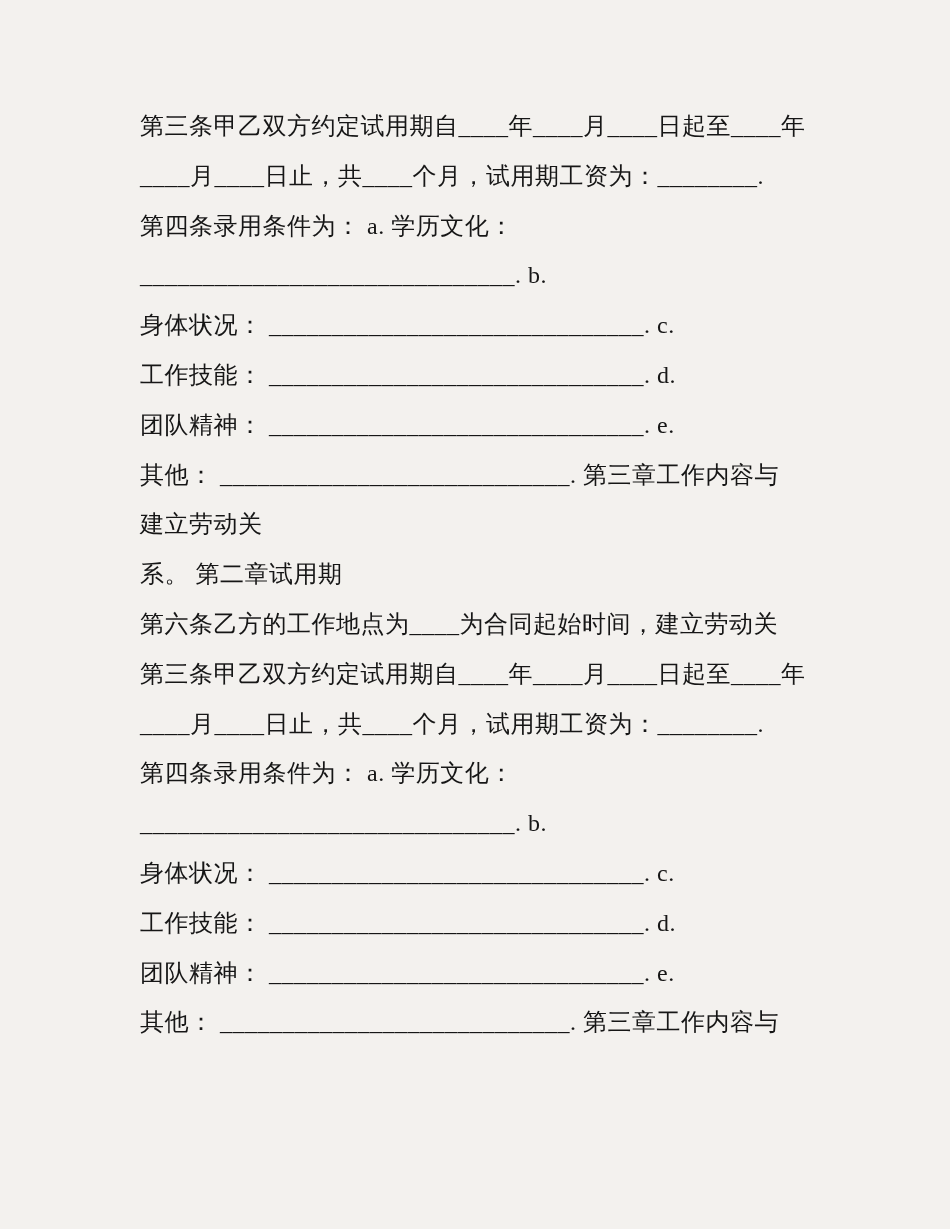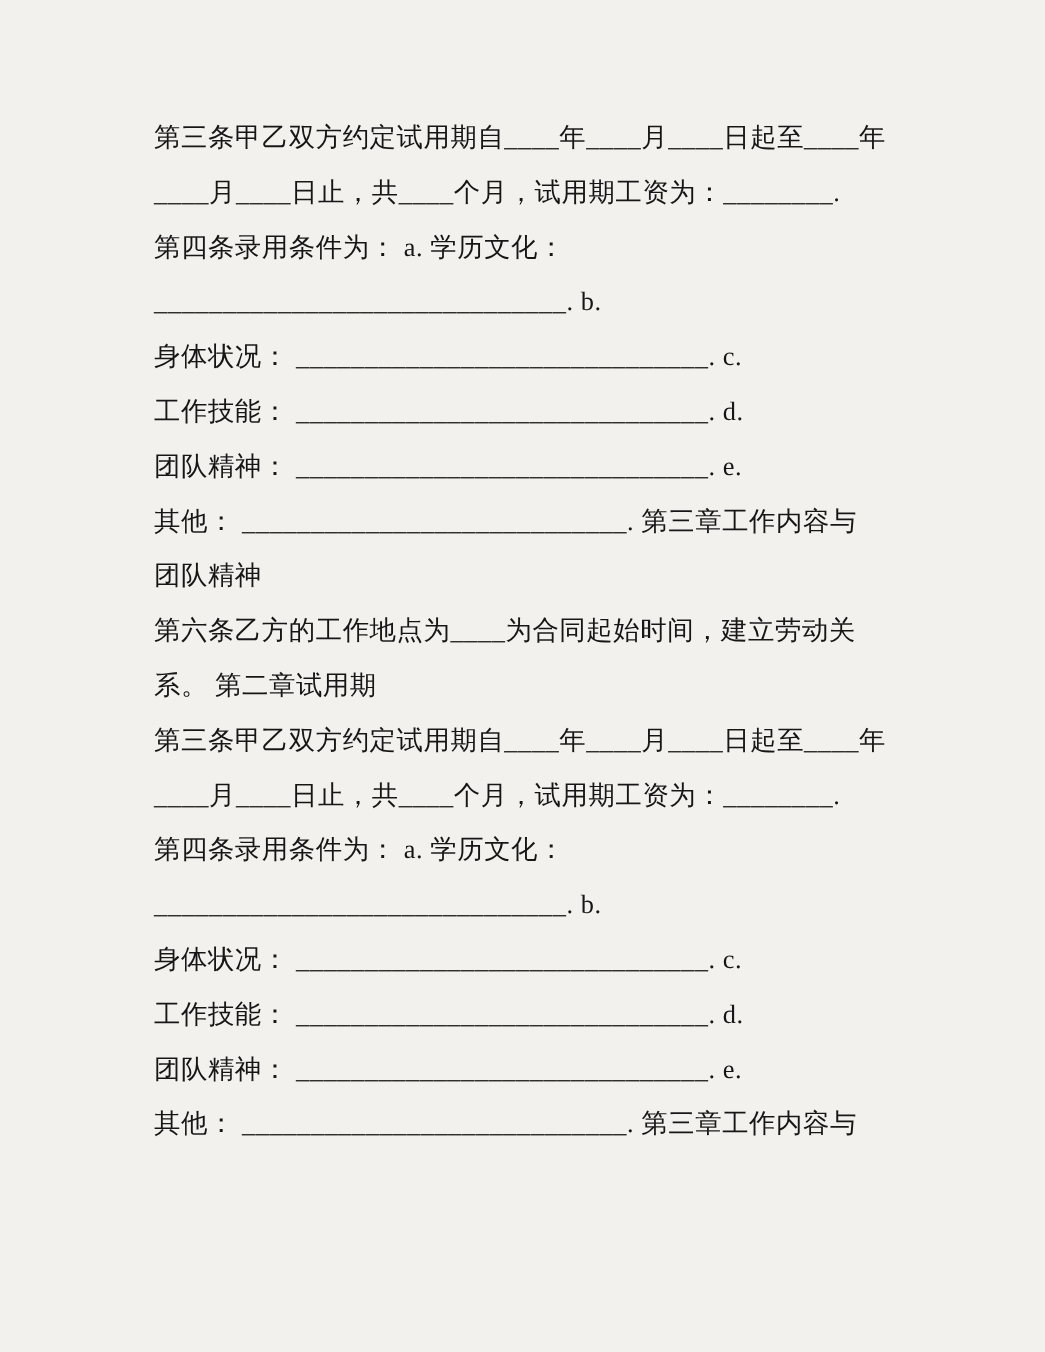--- a/index.html
+++ b/index.html
@@ -33,23 +33,23 @@
 
 <div class="document-page">
   <div class="doc-line">第三条甲乙双方约定试用期自____年____月____日起至____年</div>
   <div class="doc-line">____月____日止，共____个月，试用期工资为：________.</div>
   <div class="doc-line">第四条录用条件为： a. 学历文化：</div>
   <div class="doc-line">______________________________. b.</div>
   <div class="doc-line">身体状况： ______________________________. c.</div>
   <div class="doc-line">工作技能： ______________________________. d.</div>
   <div class="doc-line">团队精神： ______________________________. e.</div>
   <div class="doc-line">其他： ____________________________. 第三章工作内容与</div>
-  <div class="doc-line">团队精神</div>
+  <div class="doc-line">建立劳动关</div>
+  <div class="doc-line">系。 第二章试用期</div>
   <div class="doc-line">第六条乙方的工作地点为____为合同起始时间，建立劳动关</div>
-  <div class="doc-line">系。 第二章试用期</div>
   <div class="doc-line">第三条甲乙双方约定试用期自____年____月____日起至____年</div>
   <div class="doc-line">____月____日止，共____个月，试用期工资为：________.</div>
   <div class="doc-line">第四条录用条件为： a. 学历文化：</div>
   <div class="doc-line">______________________________. b.</div>
   <div class="doc-line">身体状况： ______________________________. c.</div>
   <div class="doc-line">工作技能： ______________________________. d.</div>
   <div class="doc-line">团队精神： ______________________________. e.</div>
   <div class="doc-line">其他： ____________________________. 第三章工作内容与</div>
 </div>
 

